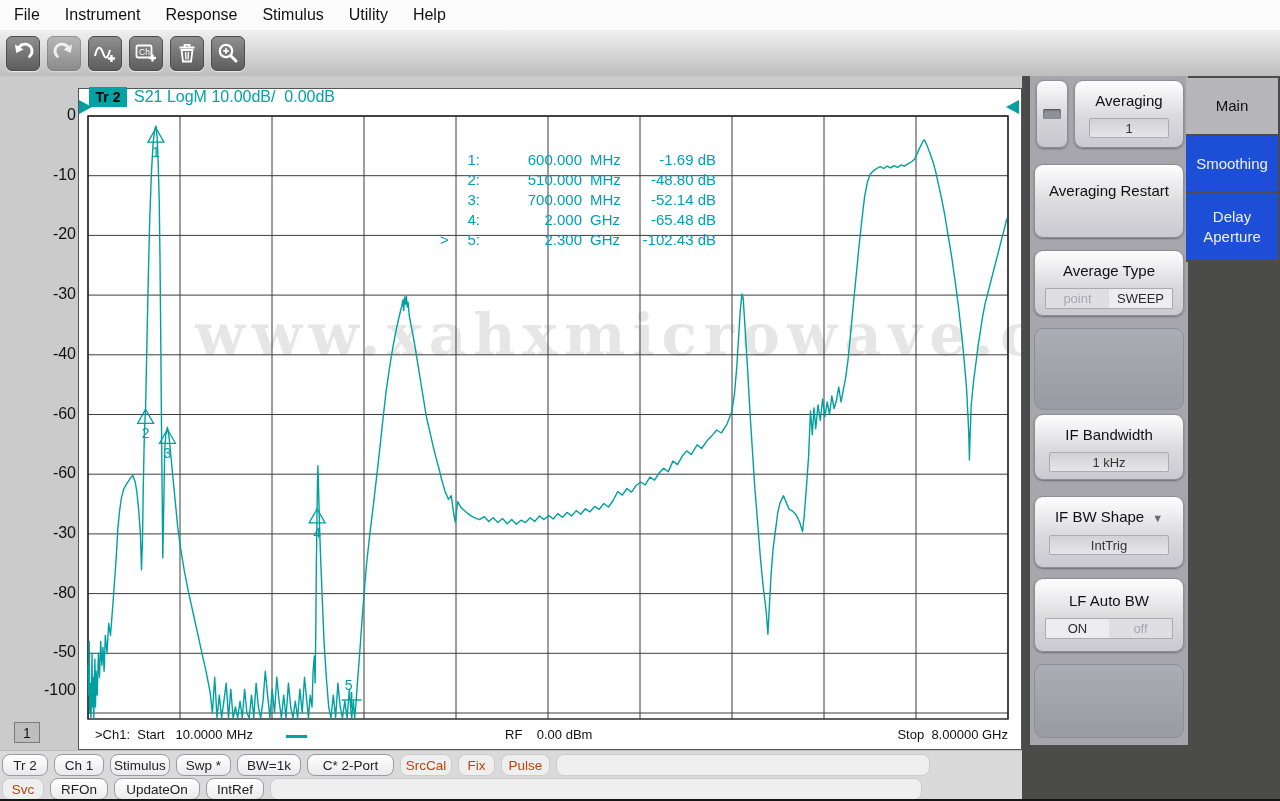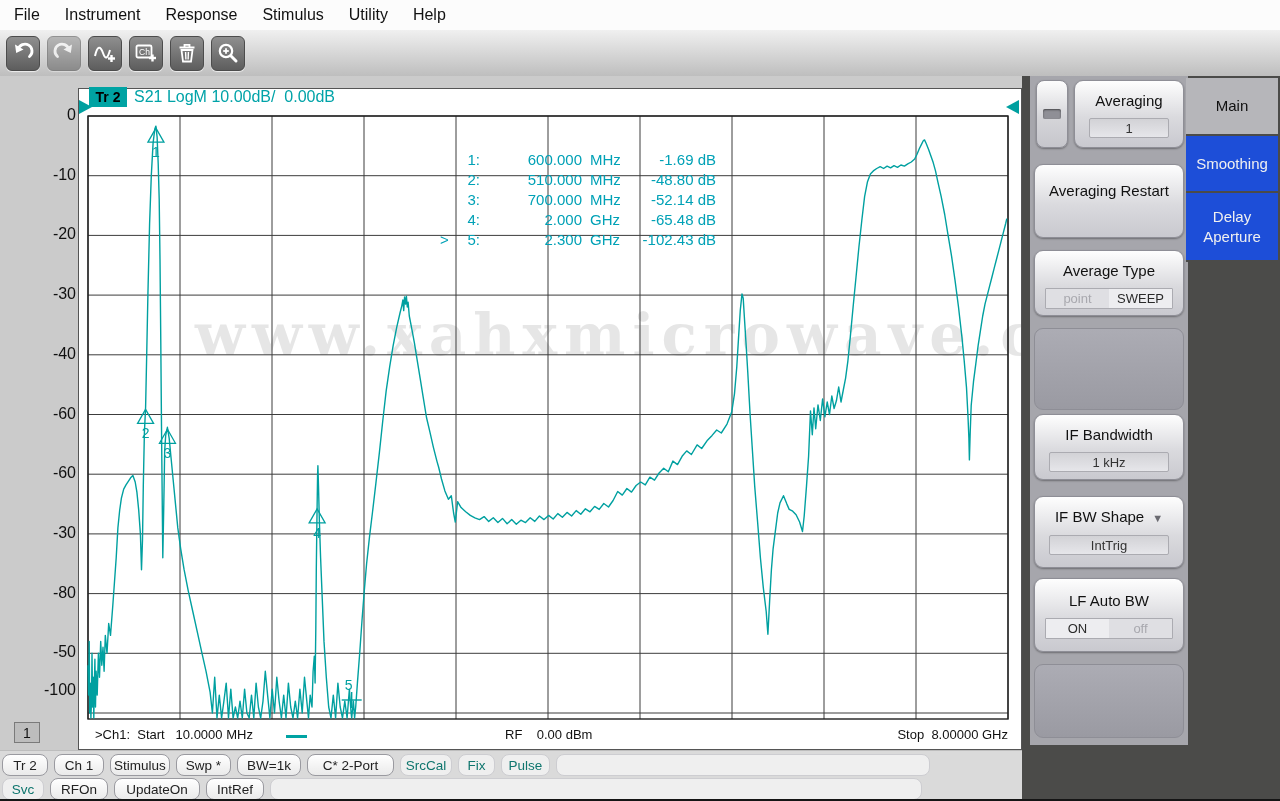--- a/index.html
+++ b/index.html
@@ -38,21 +38,21 @@
 
   
   .ch-badge { position:absolute; left:14px; top:722px; width:26px; height:21px; background:#BDBDBD; border:1px solid #7a7a7a; text-align:center; font-size:14px; line-height:20px; color:#111; z-index:5; }
   .st-text { position:absolute; top:727px; font-size:13px; color:#111; white-space:pre; z-index:5; }
   .trace-dash { position:absolute; left:286px; top:735px; width:21px; height:3px; background:#00A3A3; z-index:5; }
 
   
   .footer { position:absolute; left:0; top:750px; width:1022px; height:49px; background:#DADADA; border-top:1px solid #bdbdbd; z-index:5; }
   .frow { position:absolute; left:2px; display:flex; gap:6px; height:22px; }
   .fbtn { height:22px; border:1.5px solid #9A9AA0; border-radius:8px; background:linear-gradient(#FFFFFF,#EAEAEA); font-size:13.5px; color:#222; display:flex; align-items:center; justify-content:center; white-space:pre; }
-  .fbtn.disabled { color:#0f766e; border-color:#CDCDD1; background:#EFEFEF; }
+  .fbtn.disabled { color:#c2410c; border-color:#CDCDD1; background:#EFEFEF; }
   .bottom-line { position:absolute; left:0; top:799px; width:1280px; height:2px; background:#151515; z-index:9; }
 
   
   .panel { position:absolute; left:1030px; top:40px; width:250px; height:705px; z-index:6; }
   .panel-header { position:absolute; left:0; top:0; width:250px; height:28px; background:linear-gradient(#46597c,#16243f); display:flex; align-items:center; }
   .panel-title { color:#fff; font-size:15px; margin-left:12px; flex:1; }
   .panel-close { width:21px; height:20px; margin-right:9px; background:#2E4164; border:1px solid #A9B9CE; border-radius:3px; color:#E8F4F4; font-size:12px; line-height:18px; text-align:center; }
   .panel-body { position:absolute; left:0; top:28px; width:158px; height:677px; background:#A6A6AC; }
   .pbtn { position:absolute; left:4px; width:150px; border:1px solid #8E8E96; border-radius:9px; background:linear-gradient(180deg,#FEFEFE,#DADADE 55%,#C9C9CF); box-shadow:0 1px 2px rgba(0,0,0,.35); }
   .pbtn.disabled { background:linear-gradient(#ACACB4,#9A9AA2); box-shadow:none; }

